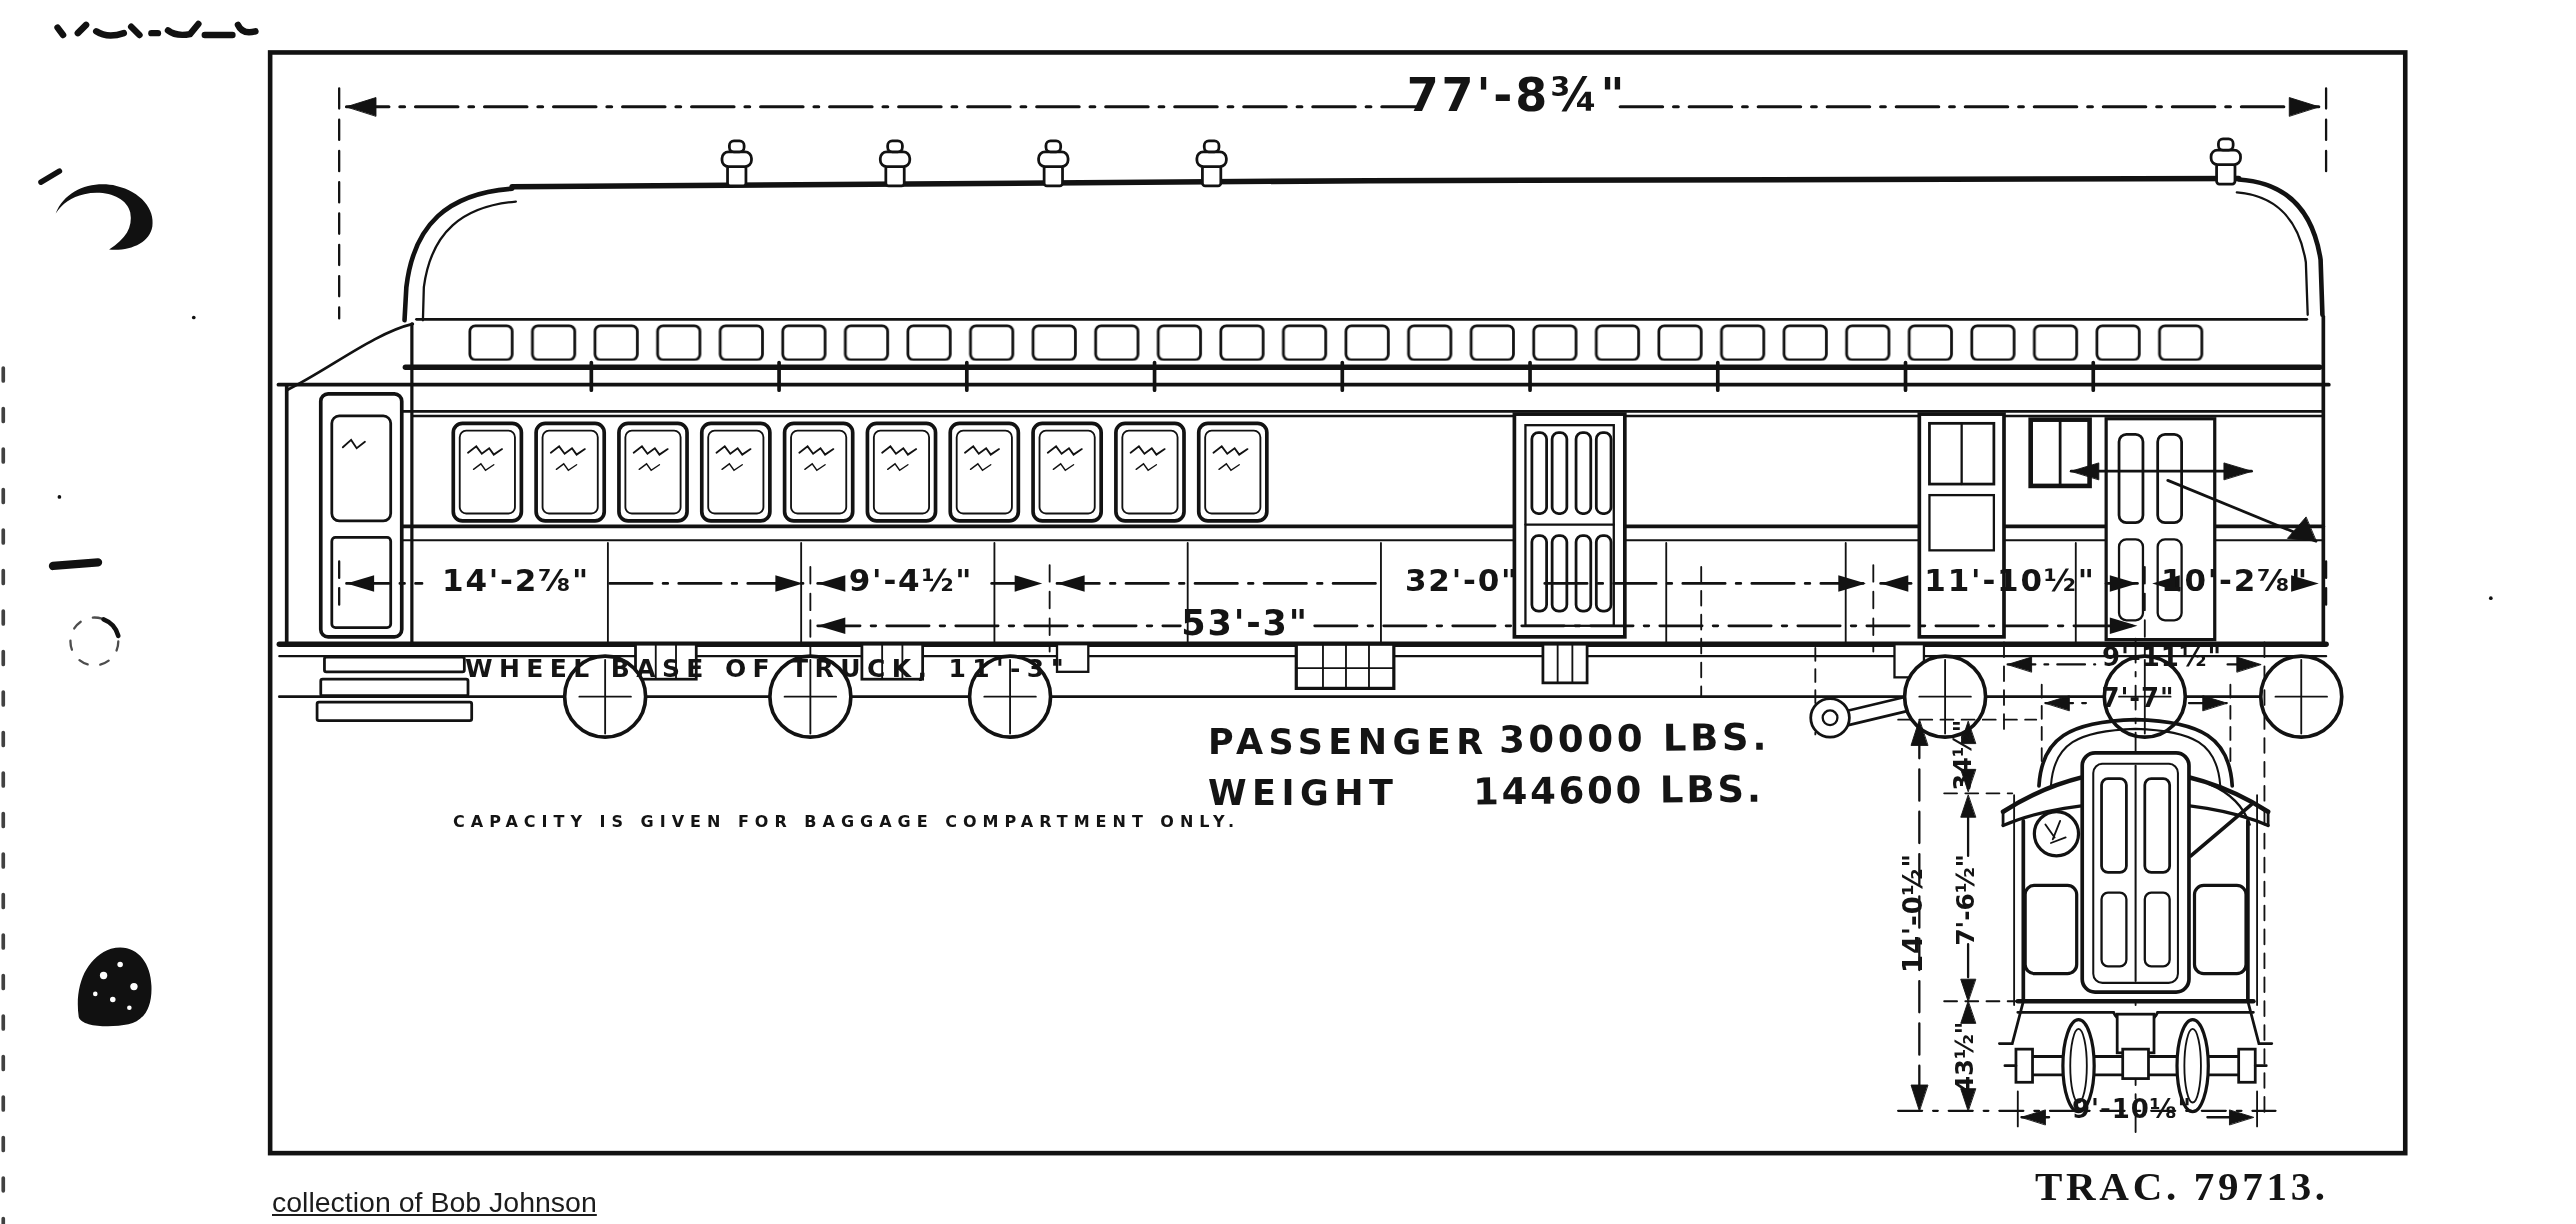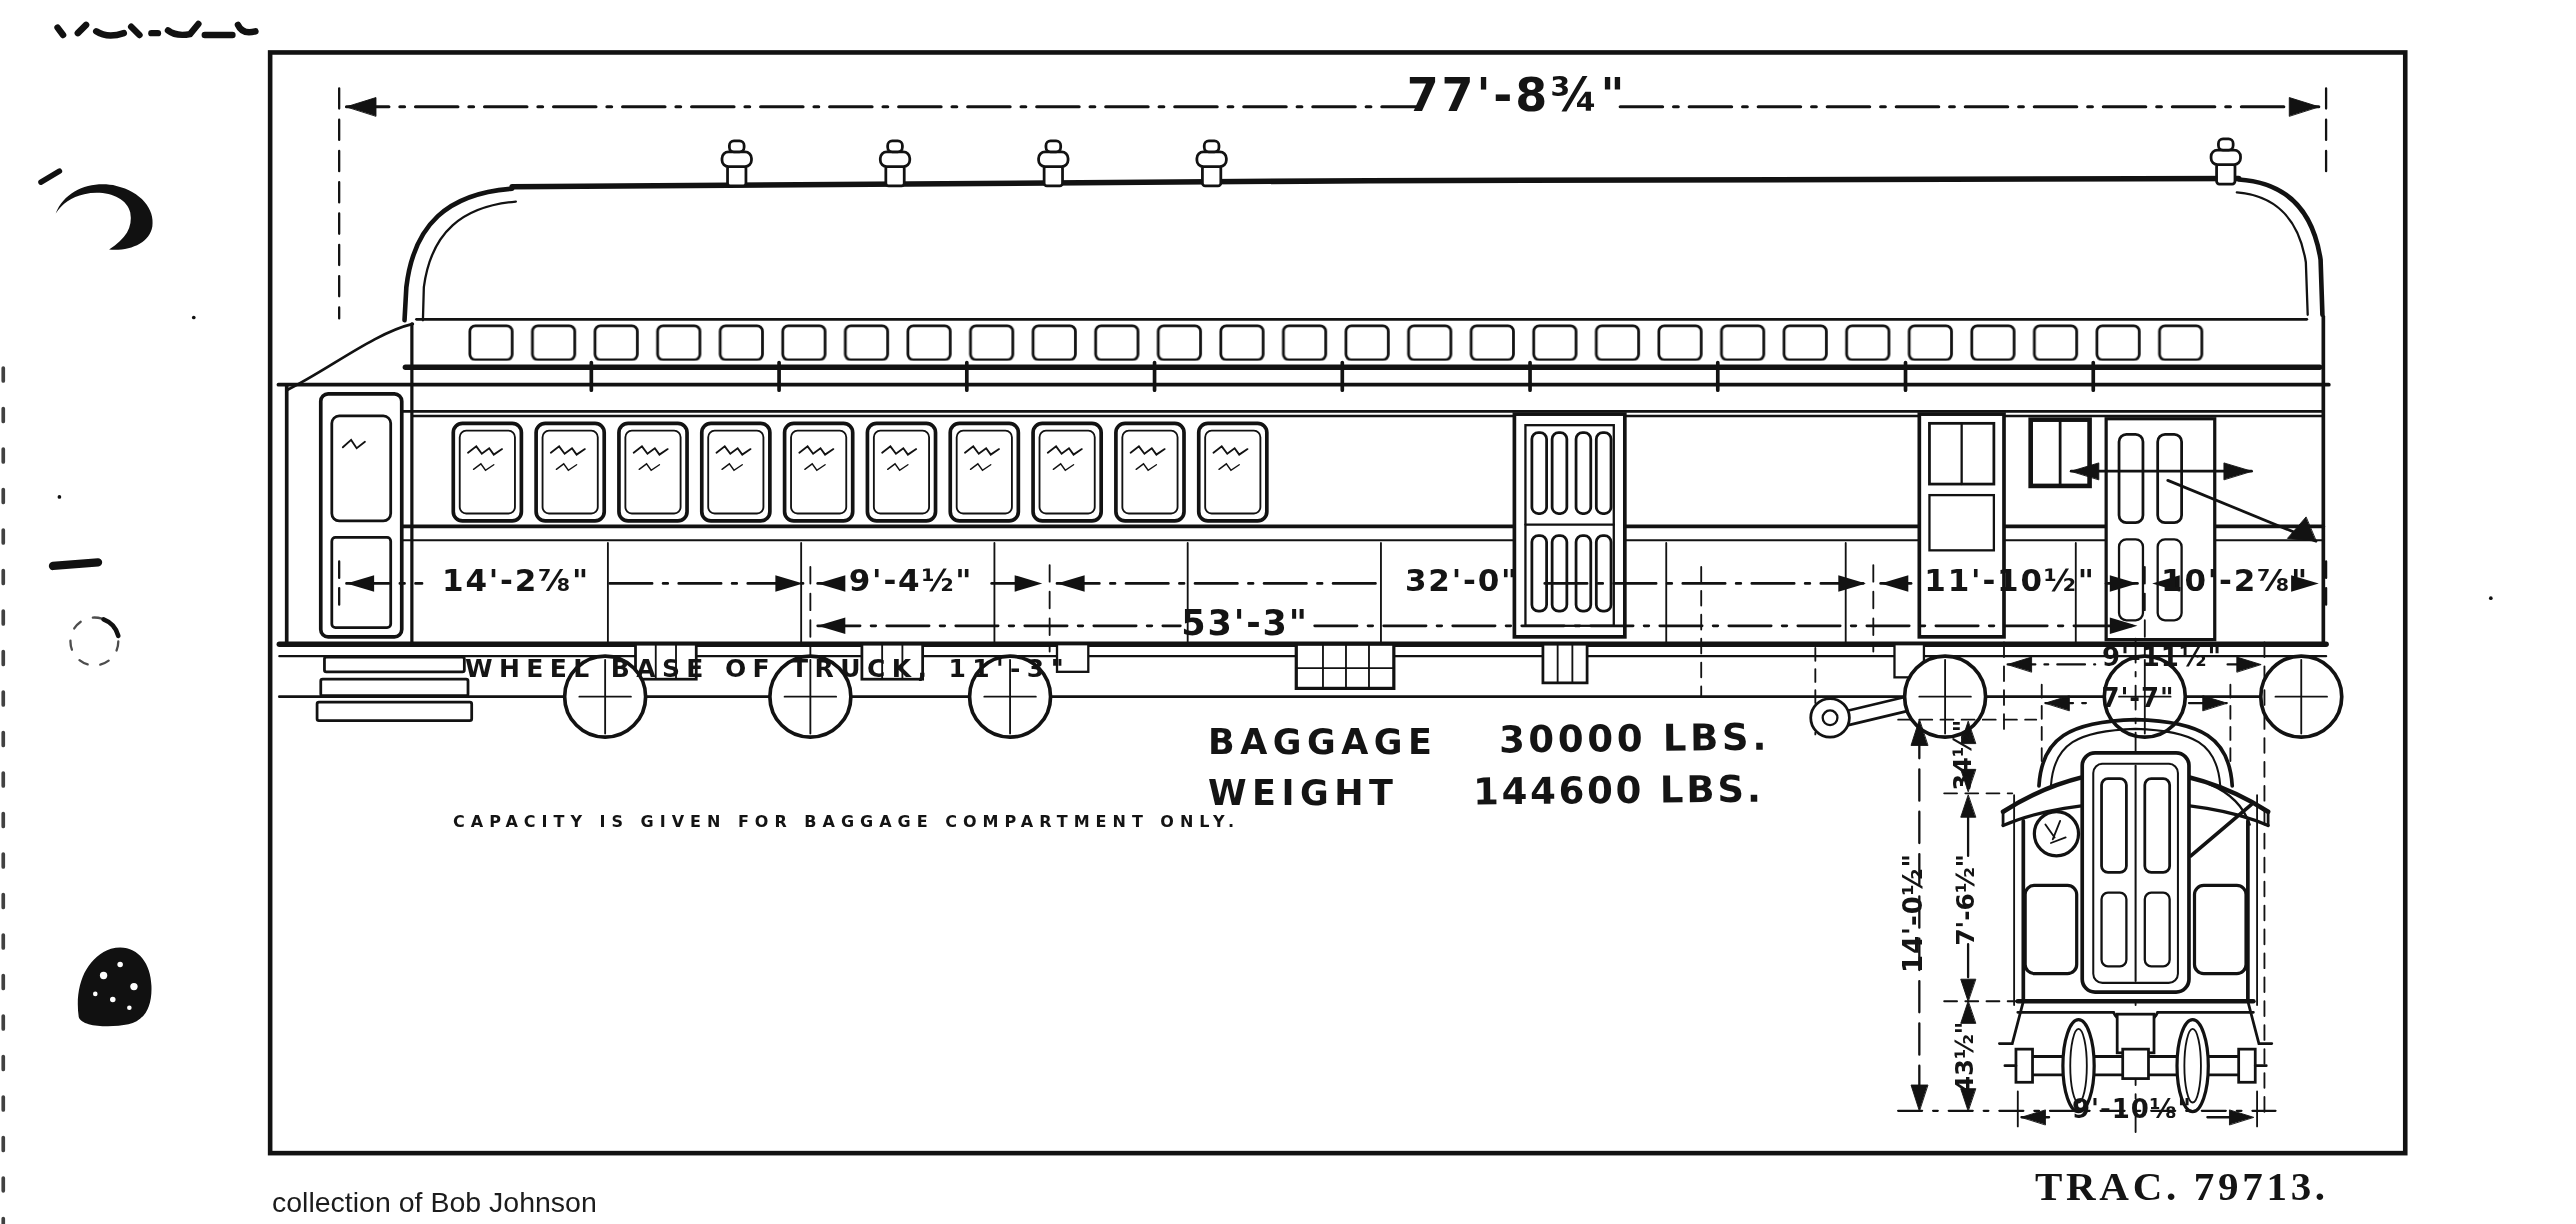--- a/index.html
+++ b/index.html
@@ -6,21 +6,21 @@
   .page{position:relative;width:2576px;height:1224px;background:#fff;overflow:hidden;
         font-family:"DejaVu Sans",sans-serif;}
   svg{position:absolute;left:0;top:0;}
   .lbl{position:absolute;font-family:"DejaVu Sans",sans-serif;font-weight:bold;
        color:#141414;white-space:nowrap;line-height:1;}
   .ctr{transform:translateX(-50%);}
   .rot{transform:translate(-50%,-50%) rotate(-90deg);}
   .dim{font-size:31px;letter-spacing:1.8px;}
   .dimsm{font-size:26px;letter-spacing:0.9px;}
   .credit{position:absolute;font-family:"Liberation Sans",sans-serif;font-weight:normal;
-          color:#1c1c1c;font-size:28.5px;letter-spacing:0;}
+          color:#1c1c1c;font-size:28.5px;letter-spacing:0;text-decoration:underline;}
 </style>
 </head>
 <body>
 
 <div class="page">
 
 <svg width="2576" height="1224" viewBox="0 0 2798 1330">
   <defs>
     <pattern id="cw" x="508" y="352" width="68" height="44" patternUnits="userSpaceOnUse">
       <rect x="2" y="2" width="46" height="37" rx="6" fill="#fff" stroke="#121212" stroke-width="3"></rect>
@@ -304,21 +304,21 @@
   <div class="lbl ctr dim" style="left:516px;top:565px;">14'-2⅞"</div>
   <div class="lbl ctr dim" style="left:911px;top:565px;">9'-4½"</div>
   <div class="lbl ctr dim" style="left:1462px;top:565px;">32'-0"</div>
   <div class="lbl ctr dim" style="left:2010px;top:565px;">11'-10½"</div>
   <div class="lbl ctr dim" style="left:2235px;top:565px;">10'-2⅞"</div>
 
   <div class="lbl ctr" style="left:1245px;top:606px;font-size:35px;letter-spacing:1.8px;">53'-3"</div>
 
   <div class="lbl" style="left:465px;top:656px;font-size:25px;letter-spacing:6.4px;">WHEEL BASE OF TRUCK, 11'-3"</div>
 
-  <div class="lbl" style="left:1208px;top:725px;font-size:35px;letter-spacing:5.5px;">BAGGAGE</div>
+  <div class="lbl" style="left:1208px;top:725px;font-size:35px;letter-spacing:5.5px;">PASSENGER</div>
   <div class="lbl" style="left:1499px;top:720px;font-size:37px;letter-spacing:3.7px;transform:rotate(-0.6deg);">30000 LBS.</div>
   <div class="lbl" style="left:1208px;top:776px;font-size:35px;letter-spacing:5.5px;">WEIGHT</div>
   <div class="lbl" style="left:1473px;top:772px;font-size:37px;letter-spacing:2.8px;transform:rotate(-0.6deg);">144600 LBS.</div>
   <div class="lbl" style="left:453px;top:814px;font-size:16px;letter-spacing:6px;">CAPACITY IS GIVEN FOR BAGGAGE COMPARTMENT ONLY.</div>
 
   <div class="lbl ctr dimsm" style="left:2162px;top:644px;">9'-11½"</div>
   <div class="lbl ctr dimsm" style="left:2138px;top:685px;">7'-7"</div>
   <div class="lbl rot" style="left:1913px;top:913px;font-size:26px;letter-spacing:0.9px;">14'-0½"</div>
   <div class="lbl rot" style="left:1963px;top:755px;font-size:24px;">34½"</div>
   <div class="lbl rot" style="left:1965px;top:900px;font-size:25px;">7'-6½"</div>

